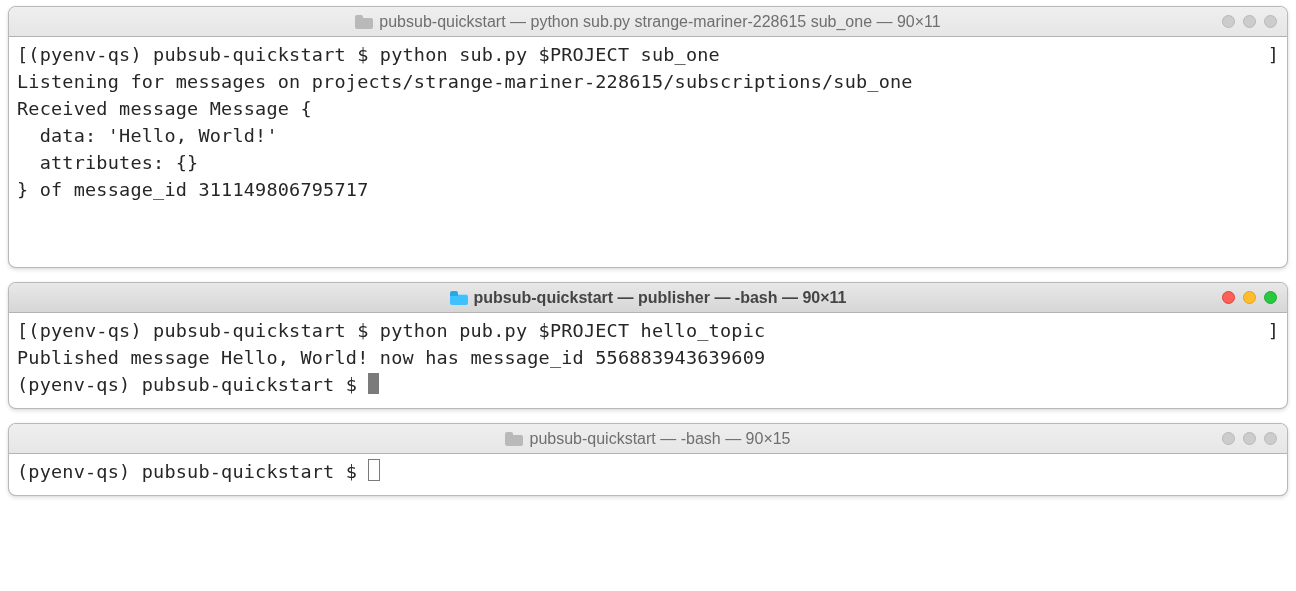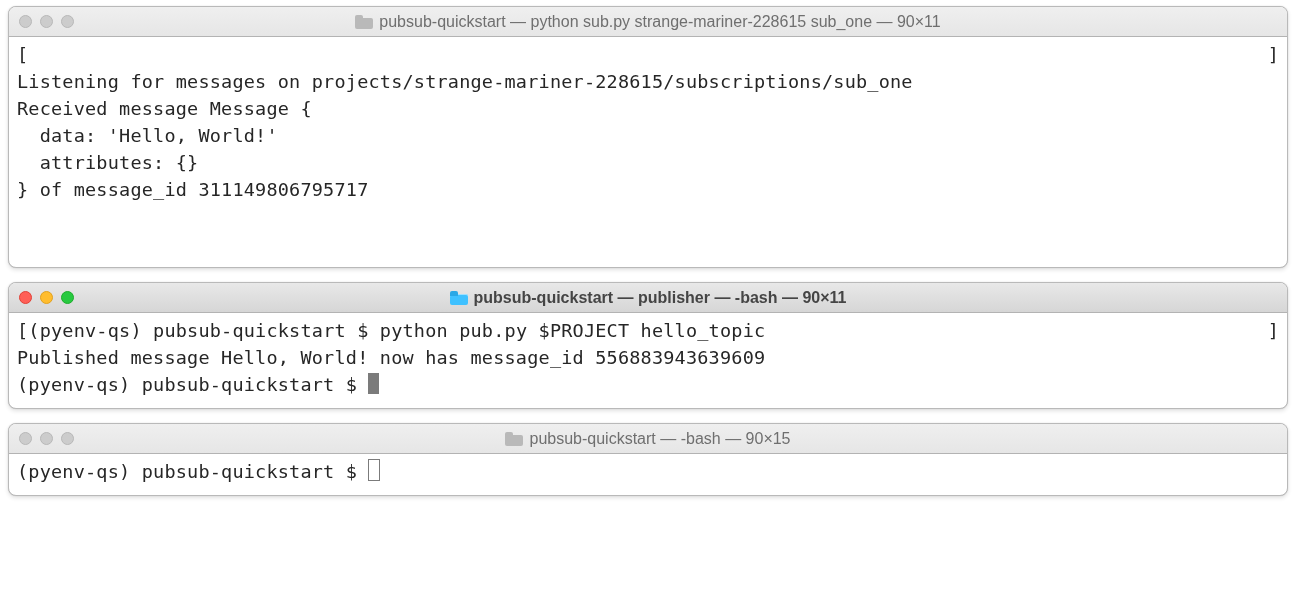--- a/index.html
+++ b/index.html
@@ -14,20 +14,21 @@
   }
   .titlebar{
     height:30px;
     background:linear-gradient(#e8e8e8,#d6d6d6);
     border-bottom:1px solid #b3b3b3;
     display:flex;
     align-items:center;
     padding:0 10px;
     box-sizing:border-box;
     position:relative;
+    justify-content:flex-end;
   }
   .titlebar.inactive{background:linear-gradient(#efefef,#e6e6e6);}
   .traffic{display:flex;gap:8px;flex:0 0 auto;}
   .dot{width:13px;height:13px;border-radius:50%;box-sizing:border-box;}
   .active .red{background:#ff5f57;border:1px solid #e14137;}
   .active .yellow{background:#ffbd2e;border:1px solid #e1a11f;}
   .active .green{background:#28c940;border:1px solid #1dad2b;}
   .inactive .dot{background:#ccc;border:1px solid #b8b8b8;}
   .titlecenter{
     position:absolute;left:0;right:0;top:0;bottom:0;
@@ -84,21 +85,21 @@
     <div class="traffic">
       <div class="dot red"></div>
       <div class="dot yellow"></div>
       <div class="dot green"></div>
     </div>
     <div class="titlecenter">
       <span class="folder inactive-folder"></span>
       <span class="titletext">pubsub-quickstart — python sub.py strange-mariner-228615 sub_one — 90×11</span>
     </div>
   </div>
-  <div class="termbody"><div class="line"><span class="lbracket">[</span><span class="rbracket">]</span></div><span>Listening for messages on projects/strange-mariner-228615/subscriptions/sub_one
+  <div class="termbody"><div class="line"><span class="lbracket">[</span><span>(pyenv-qs) pubsub-quickstart $ python sub.py $PROJECT sub_one</span><span class="rbracket">]</span></div><span>Listening for messages on projects/strange-mariner-228615/subscriptions/sub_one
 Received message Message {
   data: 'Hello, World!'
   attributes: {}
 } of message_id 311149806795717</span>
 
 
 </div>
 </div>
 
 <div class="win">

